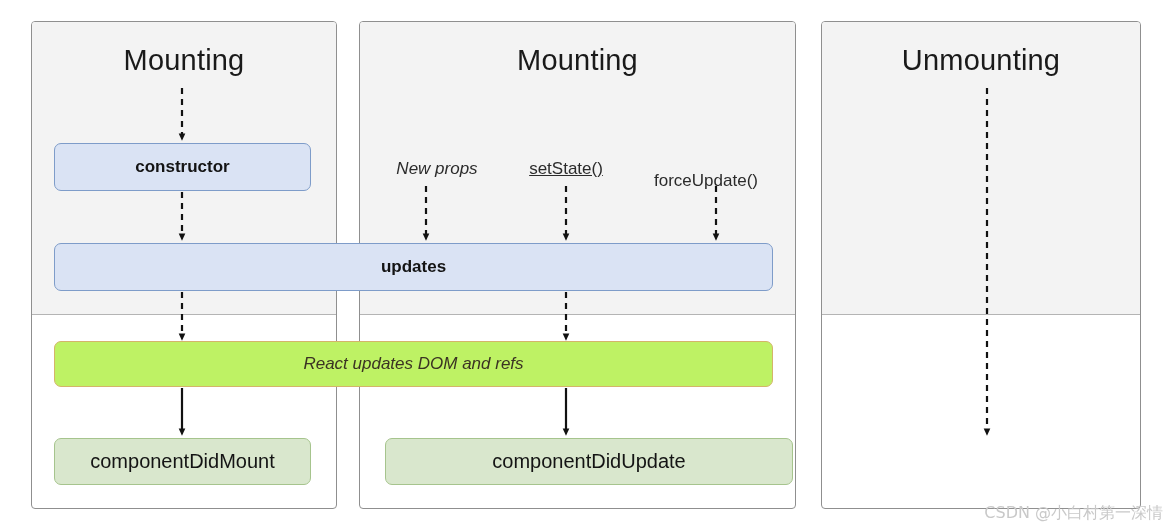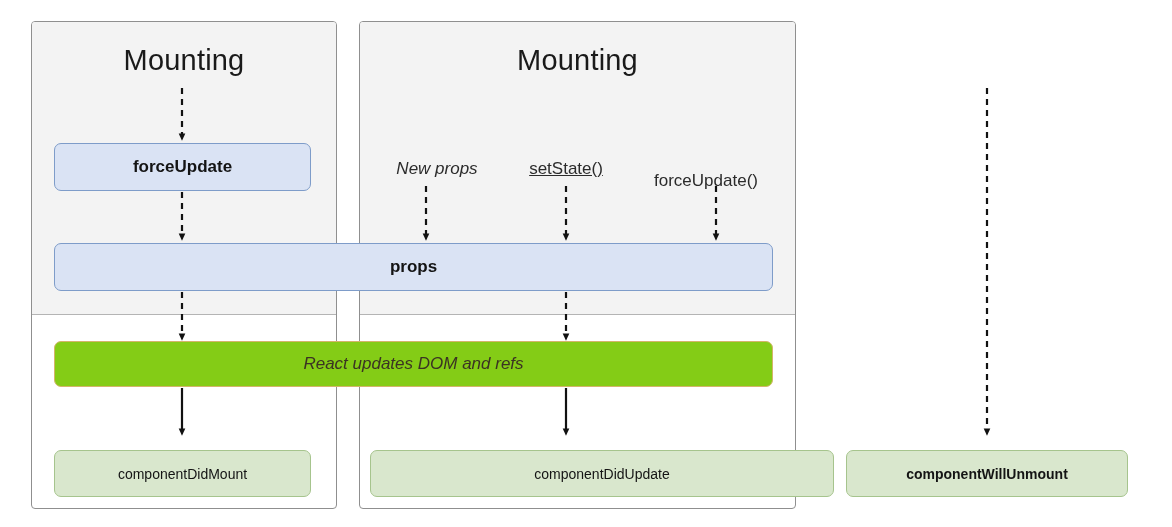--- a/index.html
+++ b/index.html
@@ -60,34 +60,33 @@
     white-space: nowrap;
   }
   .node-blue {
     background: #dae3f4;
     border: 1px solid #7e9cc9;
     color: #141414;
     font-size: 17px;
     font-weight: 700;
   }
   .node-yellow {
-    background: #84cc16;
+    background: #bef264;
     border: 1px solid #d4b46a;
     color: #3b3323;
     font-size: 17px;
     font-weight: 400;
     font-style: italic;
   }
   .node-green {
     background: #d9e7cd;
     border: 1px solid #a6c48d;
     color: #141414;
-    font-size: 14px;
+    font-size: 20px;
     font-weight: 400;
-    margin-top: 12px;
   }
   .node-green.node-bold { font-weight: 700; }
 
   
   .trigger-label {
     position: absolute;
     text-align: center;
     font-size: 17px;
     color: #2b2b2b;
     white-space: nowrap;
@@ -124,20 +123,24 @@
   <div class="phase-panel" style="left:31px; top:21px; width:306px; height:488px;">
     <div class="phase-panel-top" style="height:293px;"></div>
     <div class="phase-title" style="top:22px;">Mounting</div>
   </div>
 
   <div class="phase-panel" style="left:359px; top:21px; width:437px; height:488px;">
     <div class="phase-panel-top" style="height:293px;"></div>
     <div class="phase-title" style="top:22px;">Mounting</div>
   </div>
 
+  <div class="phase-panel" style="left:821px; top:21px; width:320px; height:488px;">
+    <div class="phase-panel-top" style="height:293px;"></div>
+    <div class="phase-title" style="top:22px;">Unmounting</div>
+  </div>
 
   <div class="trigger-label italic" style="left:437px; top:159px;">New props</div>
   <div class="trigger-label" style="left:566px; top:159px;text-decoration:underline;">setState()</div>
   <div class="trigger-label" style="left:706px; top:171px;">forceUpdate()</div>
 
   <svg id="connector-layer" viewBox="0 0 1172 527" xmlns="http://www.w3.org/2000/svg">
     <defs>
       <marker id="arrowhead" markerWidth="9" markerHeight="9" refX="4.2" refY="4.2" orient="auto" markerUnits="userSpaceOnUse">
         <path d="M0.6,0.9 L8,4.2 L0.6,7.5 Z" fill="#111111"></path>
       </marker>
@@ -157,26 +160,26 @@
 
     <line x1="566" y1="292" x2="566" y2="337" stroke="#111111" stroke-width="2.2" stroke-dasharray="6,5" marker-end="url(#arrowhead)"></line>
 
     <line x1="182" y1="388" x2="182" y2="432" stroke="#111111" stroke-width="2.2" marker-end="url(#arrowhead)"></line>
 
     <line x1="566" y1="388" x2="566" y2="432" stroke="#111111" stroke-width="2.2" marker-end="url(#arrowhead)"></line>
 
     <line x1="987" y1="88" x2="987" y2="432" stroke="#111111" stroke-width="2.2" stroke-dasharray="6,5" marker-end="url(#arrowhead)"></line>
   </svg>
 
-  <div class="node-box node-blue" style="left:54px; top:143px; width:257px; height:48px;">forceUpdate</div>
+  <div class="node-box node-blue" style="left:54px; top:143px; width:257px; height:48px;">constructor</div>
 
-  <div class="node-box node-blue" style="left:54px; top:243px; width:719px; height:48px;">props</div>
+  <div class="node-box node-blue" style="left:54px; top:243px; width:719px; height:48px;">updates</div>
 
   <div class="node-box node-yellow" style="left:54px; top:341px; width:719px; height:46px;">React updates DOM and refs</div>
 
   <div class="node-box node-green" style="left:54px; top:438px; width:257px; height:47px;">componentDidMount</div>
 
-  <div class="node-box node-green" style="left:370px; top:438px; width:464px; height:47px;">componentDidUpdate</div>
+  <div class="node-box node-green" style="left:385px; top:438px; width:408px; height:47px;">componentDidUpdate</div>
 
-  <div class="node-box node-green node-bold" style="left:846px; top:438px; width:282px; height:47px;">componentWillUnmount</div>
 
+  <div id="watermark">CSDN @小白村第一深情</div>
 
 </div>
 
 </body></html>

